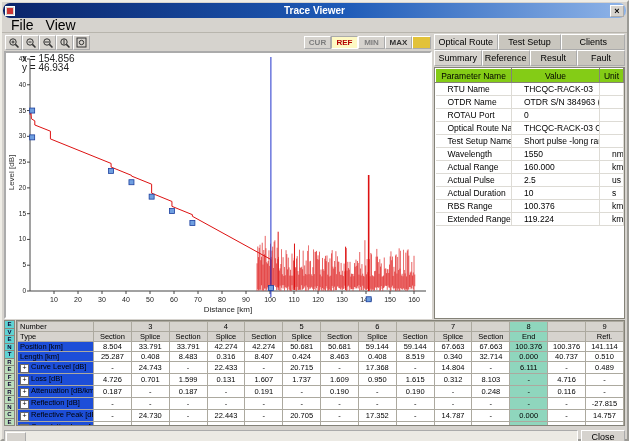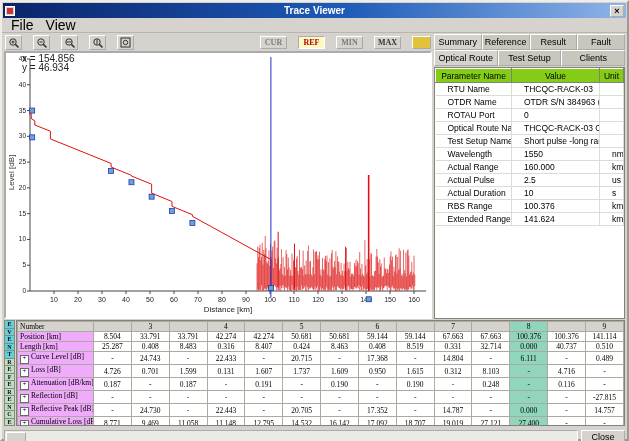--- a/index.html
+++ b/index.html
@@ -1,34 +1,34 @@
 <!DOCTYPE html>
 <html><head>
 <meta charset="utf-8">
 <style>
   html,body{margin:0;padding:0;width:629px;height:441px;overflow:hidden;
     font-family:"Liberation Sans",sans-serif;background:#9a9a9a;}
   .window{position:absolute;inset:0;background:#d6d3ce;border:2px outset #efede6;
     display:flex;flex-direction:column;box-sizing:border-box;}
   
   .titlebar{height:15px;margin:1px 1px 0 1px;background:linear-gradient(90deg,#0a246a 0%,#1e5bb8 55%,#8fb4e8 100%);
-    display:flex;align-items:center;position:relative;padding:0 2px;flex:0 0 15px;}
+    display:flex;align-items:center;position:relative;padding:0 2px;flex:0 0 15px;border-radius:7px;}
   .titlebar .title{position:absolute;left:0;right:0;text-align:center;color:#fff;font-size:10px;font-weight:bold;}
   .app-icon{width:10px;height:10px;background:#d6d3ce;border:1px solid #fff;box-sizing:border-box;position:relative;z-index:1;}
   .app-icon::after{content:"";position:absolute;inset:1px;background:#c33;}
   .close-btn{margin-left:auto;width:14px;height:12px;background:#d6d3ce;border:1px outset #fff;
     font-size:9px;line-height:10px;text-align:center;font-weight:bold;z-index:1;padding:0;}
   
   .menubar{height:14px;display:flex;align-items:center;padding:0 3px;font-size:14px;
     border-bottom:1px solid #b8b5ad;flex:0 0 14px;}
   .menu-item{padding:0 6px;}
   
   .main-row{flex:0 0 285px;display:flex;margin:1px 2px;gap:2px;min-height:0;}
   .chart-panel{flex:1;display:flex;flex-direction:column;min-width:0;}
-  .chart-toolbar{height:17px;display:flex;align-items:center;gap:11px;padding:0 1px;flex:0 0 17px;font-family:Liberation Serif, serif;}
+  .chart-toolbar{height:17px;display:flex;align-items:center;gap:0;padding:0 1px;flex:0 0 17px;}
   .tool-btn{width:17px;height:15px;border:1px outset #fff;background:#d6d3ce;display:flex;
     align-items:center;justify-content:center;padding:0;}
   .spacer{flex:1;}
   .trace-btn{width:27px;height:13px;border:1px outset #fff;background:#d6d3ce;font-size:8px;
     font-weight:bold;line-height:11px;text-align:center;padding:0;font-family:inherit;}
   .trace-btn.cur,.trace-btn.min{color:#7d7d7d;}
   .trace-btn.ref{color:#b40000;border-style:inset;background:#fef9c3;}
   .trace-btn.max{color:#333;}
   .color-btn{width:19px;height:13px;border:1px outset #fff;padding:0;}
   .chart-area{flex:1;border:2px inset #fff;background:#fff;position:relative;overflow:hidden;}
@@ -41,30 +41,30 @@
   .tab{flex:1;border:1px outset #fff;background:#c9c6be;font-size:9px;text-align:center;
     padding-top:2px;white-space:nowrap;overflow:hidden;box-sizing:border-box;}
   .tab.active{background:#d6d3ce;z-index:1;}
   .param-wrap{flex:1;border:1px solid #848278;background:#fff;margin-top:1px;overflow:hidden;}
   table.params{border-collapse:collapse;width:100%;table-layout:fixed;font-size:8.5px;}
   table.params th{background:#84cc16;border:1px solid;border-color:#fff #848278 #848278 #fff;
     height:13px;font-weight:normal;text-align:center;overflow:hidden;white-space:nowrap;padding:0 2px;}
   table.params td{border-right:1px solid #dddbd5;border-bottom:1px solid #dddbd5;height:12px;
     padding:0 12px;white-space:nowrap;overflow:hidden;}
   
-  .events-row{flex:0 0 106px;display:flex;margin:0 2px;min-height:0;font-family:Liberation Serif, serif;}
+  .events-row{flex:0 0 106px;display:flex;margin:0 2px;min-height:0;}
   .strip{flex:0 0 11px;display:flex;flex-direction:column;margin-right:1px;}
   .strip-cell{flex:1;font-size:6px;font-weight:bold;text-align:center;line-height:7px;
     border:1px solid #8a887e;border-bottom:none;color:#103;overflow:hidden;}
   .strip-cell:last-child{border-bottom:1px solid #8a887e;}
   .events-wrap{flex:1;border:1px solid #848278;background:#fff;overflow:hidden;}
   table.events{border-collapse:collapse;table-layout:fixed;width:100%;font-size:7.5px;}
   table.events td{border:1px solid #aca99f;height:9px;padding:0 1px;text-align:center;
     white-space:nowrap;overflow:hidden;}
-  table.events td.label{background:#f0abfc;text-align:left;padding-left:2px;}
+  table.events td.label{background:#1d4ed8;text-align:left;padding-left:2px;}
   table.events tr.grey td{background:#d6d3ce;}
   .exp{display:inline-block;width:7px;height:7px;border:1px solid #6a6a6a;font-size:7px;
     line-height:5px;text-align:center;margin-right:2px;vertical-align:-1px;background:#fff;}
   
   .bottom-bar{flex:1;display:flex;align-items:center;margin:4px 2px 2px;gap:3px;}
   .hscroll{flex:1;height:12px;border:1px inset #fff;background:#eceae4;position:relative;}
   .hthumb{position:absolute;left:1px;top:1px;width:18px;height:8px;background:#d6d3ce;border:1px outset #fff;}
   .close-button{flex:0 0 44px;height:14px;border:1px outset #fff;background:#d6d3ce;
     font-size:9px;line-height:12px;text-align:center;padding:0;font-family:inherit;}
 </style>
@@ -418,29 +418,29 @@
             <rect x="163.44559999999998" y="155.5888888888889" width="5" height="5" fill="#6f9fe0" stroke="#1c3f9e" stroke-width="0.8"></rect>
             <rect x="183.8912" y="167.4466666666667" width="5" height="5" fill="#6f9fe0" stroke="#1c3f9e" stroke-width="0.8"></rect>
             <rect x="262.4024" y="232.40666666666664" width="5" height="5" fill="#6f9fe0" stroke="#1c3f9e" stroke-width="0.8"></rect>
             <rect x="360.1736" y="243.7488888888889" width="5" height="5" fill="#6f9fe0" stroke="#1c3f9e" stroke-width="0.8"></rect>
           </svg>
       </div>
     </div>
 
     <div class="side-panel">
       <div class="tabs-row">
+        <div class="tab active">Optical Route</div>
+        <div class="tab">Test Setup</div>
+        <div class="tab">Clients</div>
+      </div>
+      <div class="tabs-row">
         <div class="tab active">Summary</div>
         <div class="tab">Reference</div>
         <div class="tab">Result</div>
         <div class="tab">Fault</div>
-      </div>
-      <div class="tabs-row">
-        <div class="tab active">Optical Route</div>
-        <div class="tab">Test Setup</div>
-        <div class="tab">Clients</div>
       </div>
       <div class="param-wrap">
         <table class="params">
           <colgroup>
               <col style="width:76px">
               <col style="width:88px">
               <col style="width:24px">
             </colgroup>
           <thead>
               <tr id="param-head">
@@ -495,21 +495,21 @@
                 <td>10</td>
                 <td>s</td>
               </tr>
               <tr>
                 <td>RBS Range</td>
                 <td>100.376</td>
                 <td>km</td>
               </tr>
               <tr>
                 <td>Extended Range</td>
-                <td>141.624</td>
+                <td>119.224</td>
                 <td>km</td>
               </tr>
             </tbody>
         </table>
       </div>
     </div>
   </div>
 
   <div class="events-row">
     <div class="strip" id="strip">
@@ -558,20 +558,37 @@
               <td>5</td>
               <td></td>
               <td>6</td>
               <td></td>
               <td>7</td>
               <td></td>
               <td style="background: rgb(143, 214, 189);">8</td>
               <td></td>
               <td>9</td>
             </tr>
+            <tr class="grey">
+              <td class="label">Type</td>
+              <td>Section</td>
+              <td>Splice</td>
+              <td>Section</td>
+              <td>Splice</td>
+              <td>Section</td>
+              <td>Splice</td>
+              <td>Section</td>
+              <td>Splice</td>
+              <td>Section</td>
+              <td>Splice</td>
+              <td>Section</td>
+              <td style="background: rgb(143, 214, 189);">End</td>
+              <td></td>
+              <td>Refl.</td>
+            </tr>
             <tr>
               <td class="label">Position [km]</td>
               <td>8.504</td>
               <td>33.791</td>
               <td>33.791</td>
               <td>42.274</td>
               <td>42.274</td>
               <td>50.681</td>
               <td>50.681</td>
               <td>59.144</td>
@@ -586,21 +603,21 @@
               <td class="label">Length [km]</td>
               <td>25.287</td>
               <td>0.408</td>
               <td>8.483</td>
               <td>0.316</td>
               <td>8.407</td>
               <td>0.424</td>
               <td>8.463</td>
               <td>0.408</td>
               <td>8.519</td>
-              <td>0.331</td>
+              <td>0.340</td>
               <td>32.714</td>
               <td style="background: rgb(143, 214, 189);">0.000</td>
               <td>40.737</td>
               <td>0.510</td>
             </tr>
             <tr>
               <td class="label"><span class="exp">+</span>Curve Level [dB]</td>
               <td>-</td>
               <td>24.743</td>
               <td>-</td>

